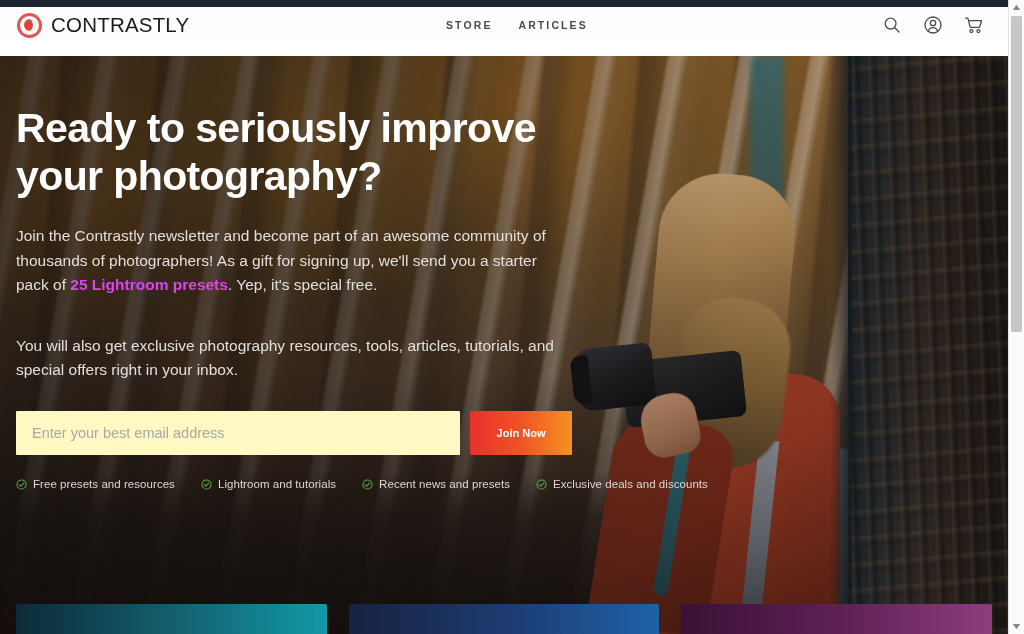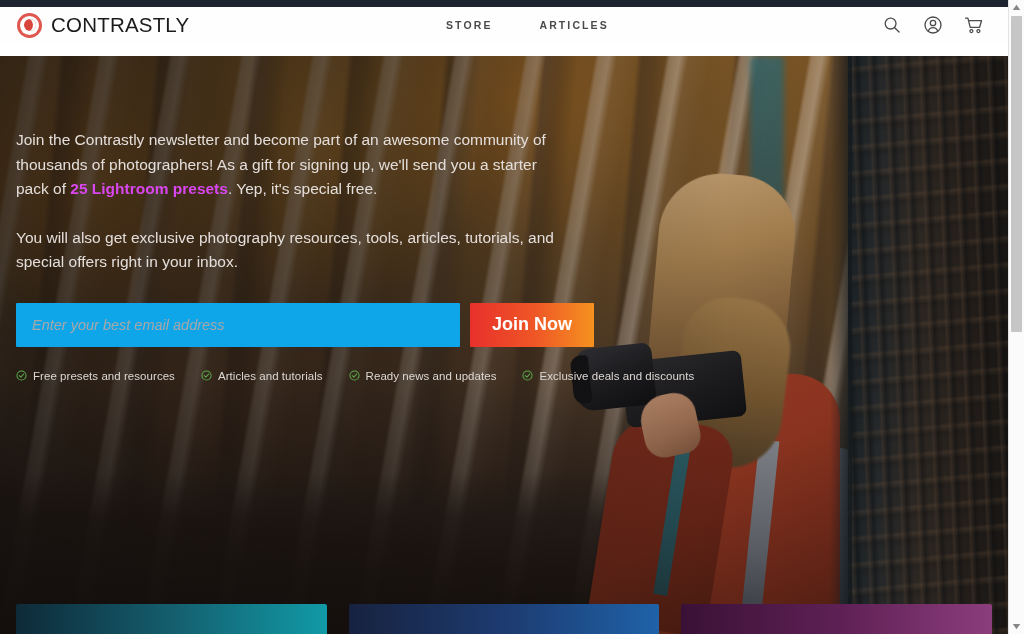--- a/index.html
+++ b/index.html
@@ -79,21 +79,21 @@
     letter-spacing: 0.2px;
     color: #1b1b1b;
     font-weight: 400;
     white-space: nowrap;
   }
 
   .main-nav {
     position: absolute;
     left: 446px;
     display: flex;
-    gap: 47px;
+    gap: 26px;
   }
   .nav-link {
     font-size: 10.5px;
     letter-spacing: 2.1px;
     color: #4a4a4a;
     font-weight: 700;
     text-decoration: none;
     cursor: pointer;
     white-space: nowrap;
   }
@@ -338,66 +338,65 @@
   }
 
   .hero-para {
     margin-top: 24px;
     font-size: 15.5px;
     line-height: 24.5px;
     color: #e4dedb;
     max-width: 556px;
     font-weight: 400;
   }
-  .hero-para.second { margin-top: 24px; max-width: 548px; }
+  .hero-para.second { margin-top: 36px; max-width: 548px; }
   .hero-para b { color: #d946ef; font-weight: 700; }
 
   .signup-row {
     margin-top: 28px;
     display: flex;
     align-items: stretch;
     gap: 10px;
   }
   .email-input {
     width: 444px;
     height: 44px;
     border: none;
     outline: none;
-    background: #0ea5e9;
+    background: #fef9c3;
     padding: 0 16px;
     font-size: 14.5px;
     color: #3b3b3b;
     font-family: "Liberation Sans", sans-serif;
     border-radius: 1px;
-    font-style: italic;
   }
   .email-input::placeholder { color: #a8a8a8; }
 
   .join-button {
-    width: 124px;
+    width: 102px;
     height: 44px;
     border: none;
     cursor: pointer;
     background: linear-gradient(to right, #e8302b 0%, #ef5626 52%, #f59220 100%);
     color: #ffffff;
-    font-size: 18px;
+    font-size: 11px;
     font-weight: 700;
     font-family: "Liberation Sans", sans-serif;
     border-radius: 1px;
   }
 
   .benefits {
     margin-top: 23px;
     display: flex;
     align-items: center;
     gap: 26px;
   }
   .benefit {
     display: flex;
-    align-items: center;
+    align-items: flex-end;
     gap: 6px;
     white-space: nowrap;
   }
   .check-icon { width: 11px; height: 11px; display: block; flex: 0 0 auto; }
   .check-icon svg { display: block; width: 11px; height: 11px; }
   .benefit-label {
     font-size: 11.5px;
     color: #ddd8d4;
     letter-spacing: 0.05px;
   }
@@ -512,20 +511,21 @@
       <div class="photog-lens"></div>
       <div class="photog-hand"></div>
       <div class="photog-pompom"></div>
     </div>
 
     <div class="hero-trunk"></div>
     <div class="hero-scrim"></div>
 
     <div class="hero-content">
 
+      <h1 class="hero-title">Ready to seriously improve your photography?</h1>
 
       <p class="hero-para"><span>Join the Contrastly newsletter and become part of an awesome community of thousands of photographers! As a gift for signing up, we'll send you a starter pack of </span><b>25 Lightroom presets</b><span>. Yep, it's special free.</span></p>
 
       <p class="hero-para second">You will also get exclusive photography resources, tools, articles, tutorials, and special offers right in your inbox.</p>
 
       <div class="signup-row">
         <input class="email-input" type="text" placeholder="Enter your best email address" style="">
         <button class="join-button">Join Now</button>
       </div>
 
@@ -539,30 +539,30 @@
           </span>
           <span class="benefit-label">Free presets and resources</span>
         </div>
         <div class="benefit">
           <span class="check-icon">
             <svg viewBox="0 0 12 12" fill="none" stroke="#5aa84a" stroke-width="1.1">
               <circle cx="6" cy="6" r="5"></circle>
               <path d="M3.6 6.1l1.7 1.7 3.2-3.5" stroke-linecap="round" stroke-linejoin="round"></path>
             </svg>
           </span>
-          <span class="benefit-label">Articles and tutorials</span>
+          <span class="benefit-label">Lightroom and tutorials</span>
         </div>
         <div class="benefit">
           <span class="check-icon">
             <svg viewBox="0 0 12 12" fill="none" stroke="#5aa84a" stroke-width="1.1">
               <circle cx="6" cy="6" r="5"></circle>
               <path d="M3.6 6.1l1.7 1.7 3.2-3.5" stroke-linecap="round" stroke-linejoin="round"></path>
             </svg>
           </span>
-          <span class="benefit-label">Ready news and updates</span>
+          <span class="benefit-label">Recent news and presets</span>
         </div>
         <div class="benefit">
           <span class="check-icon">
             <svg viewBox="0 0 12 12" fill="none" stroke="#5aa84a" stroke-width="1.1">
               <circle cx="6" cy="6" r="5"></circle>
               <path d="M3.6 6.1l1.7 1.7 3.2-3.5" stroke-linecap="round" stroke-linejoin="round"></path>
             </svg>
           </span>
           <span class="benefit-label">Exclusive deals and discounts</span>
         </div>

